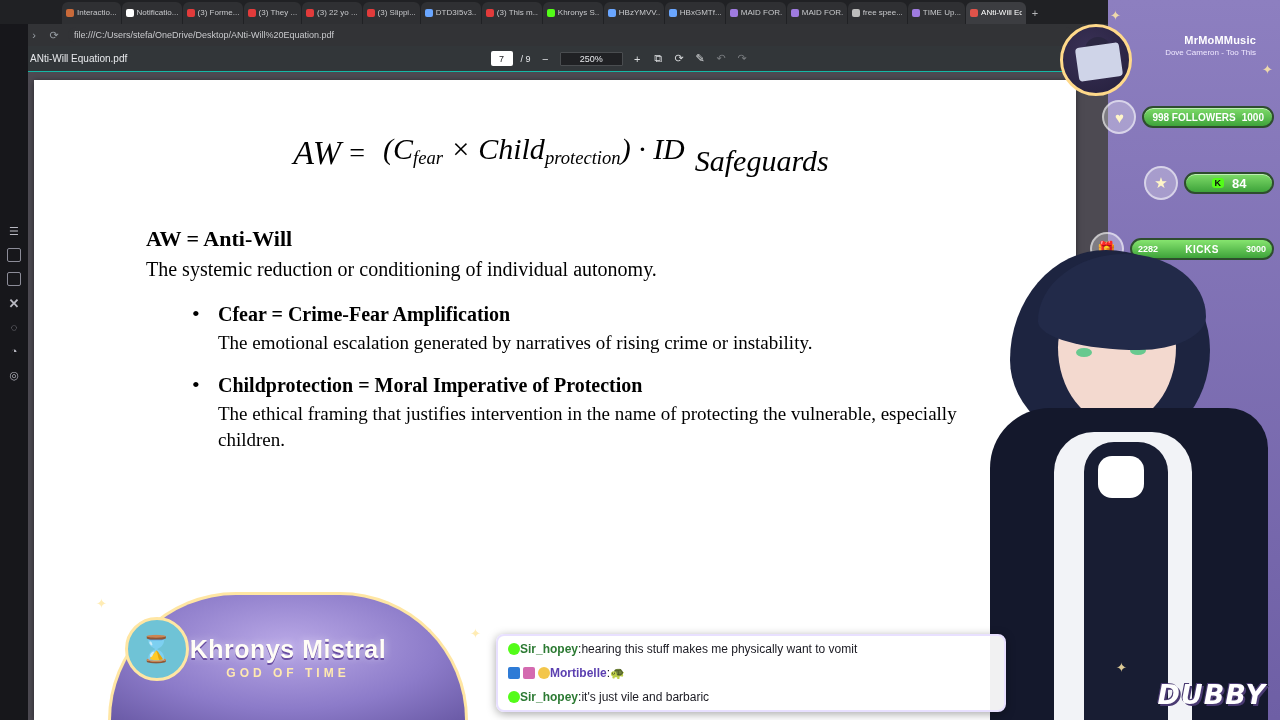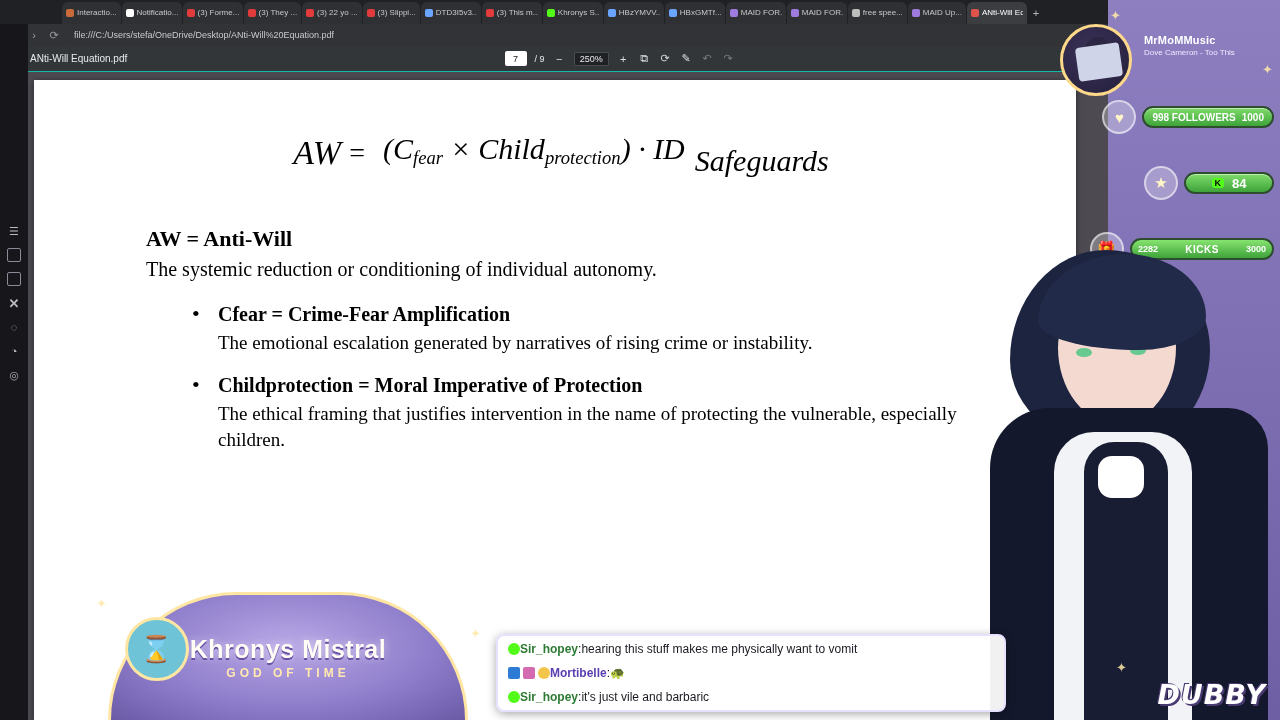--- a/index.html
+++ b/index.html
@@ -63,21 +63,21 @@
   .hamburger span { display: block; height: 1.5px; background: #e8eaed; border-radius: 1px; }
   .pdfname { font-size: 10px; color: #e8eaed; }
   .pdfcenter { margin-left: auto; margin-right: auto; display: flex; align-items: center; gap: 8px; }
   .pagebox {
     background: #fff; color: #202124; width: 22px; height: 15px; font-size: 9px;
     display: flex; align-items: center; justify-content: center; border-radius: 2px;
   }
   .pagetotal { color: #e8eaed; font-size: 9px; }
   .zoombox {
     background: #202124; color: #e8eaed; font-size: 9px; border-radius: 1px;
-    padding: 1px 5px; border: 1px solid #4a4d50;
+    padding: 1px 19px; border: 1px solid #4a4d50;
   }
   .tbicon { color: #dcdee0; font-size: 11px; width: 13px; text-align: center; }
   .tbicon.dim { color: #7a7d80; }
 
   
   .pdfviewport {
     position: relative; height: calc(720px - 24px - 22px - 26px);
     background: #4d4a52; padding-top: 8px; overflow: hidden;
   }
   .pdfpage {
@@ -121,21 +121,21 @@
   .railicon { width: 14px; height: 14px; color: #b9b9c2; font-size: 11px;
     display: flex; align-items: center; justify-content: center; }
   .railicon.sq { border: 1px solid #8c8c98; border-radius: 2px; }
 
   
   #streampanel {
     position: absolute; right: 0; top: 0; width: 172px; height: 720px;
     background: linear-gradient(180deg,#8d7fc0 0%, #6e5fa5 100%);
   }
   .nowplaying {
-    position: absolute; right: 8px; top: 34px; width: 128px; text-align: left;
+    position: absolute; right: 24px; top: 34px; width: 128px; text-align: right;
     color: #fff;
   }
   .np-title { font-size: 11px; font-weight: bold; letter-spacing: .2px; }
   .np-sub { font-size: 8px; color: #efe8ff; margin-top: 2px; }
   .avatar-ring {
     position: absolute; right: 148px; top: 24px; width: 72px; height: 72px;
     border-radius: 50%; background: radial-gradient(circle at 40% 35%, #3a3156, #241f3c);
     border: 3px solid #ffd98a; overflow: hidden;
   }
   .avatar-ring .deco { position: absolute; left: 14px; top: 18px; width: 44px; height: 34px;
@@ -312,21 +312,21 @@
       <div class="tab">
           <span class="favi" style="background:#9f7be0"></span>
           <span class="tlabel">MAID FOR...</span>
         </div>
       <div class="tab">
           <span class="favi" style="background:#bdbdbd"></span>
           <span class="tlabel">free spee...</span>
         </div>
       <div class="tab">
           <span class="favi" style="background:#9f7be0"></span>
-          <span class="tlabel">MAID Up...</span>
+          <span class="tlabel">TIME Up...</span>
         </div>
       <div class="tab active">
           <span class="favi" style="background:#e0534a"></span>
           <span class="tlabel">ANti-Will Equation...</span>
         </div>
       <div class="tab newtab">+</div>
     </div>
 
     <div class="navbar">
       <span class="navbtn">‹</span>

